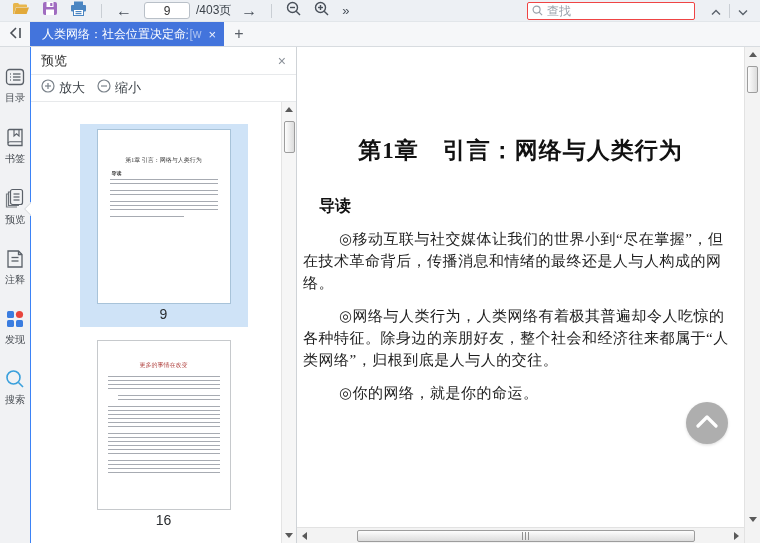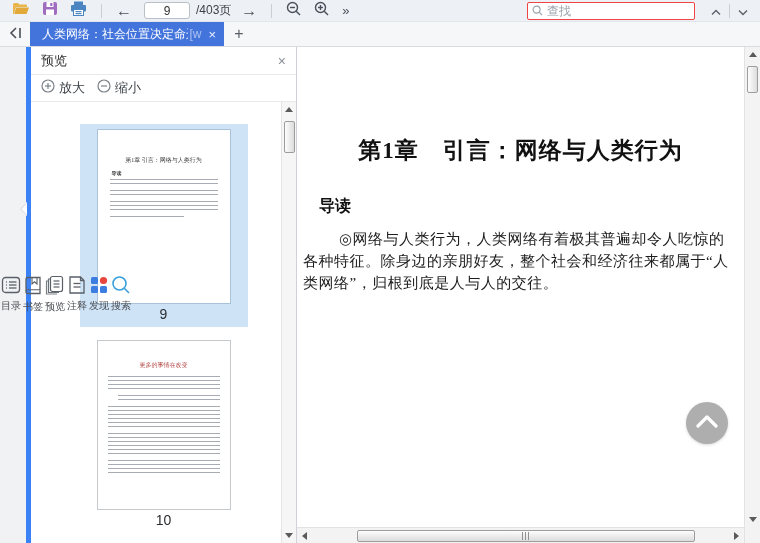--- a/index.html
+++ b/index.html
@@ -26,21 +26,21 @@
   .tab { background:#4374DC; color:#fff; display:flex; align-items:center; padding:0 8px 0 12px; max-width:194px; font-size:12px; cursor:pointer; }
   .tab-title { white-space:nowrap; overflow:hidden; }
   .tab-suffix { color:rgba(255,255,255,.55); margin-left:1px; }
   .tab-close { margin-left:7px; font-size:13px; color:#eef2ff; line-height:1; cursor:pointer; }
   .newtab-btn { width:30px; display:flex; align-items:center; justify-content:center; font-size:16px; color:#5a6068; cursor:pointer; }
 
   
   .content { display:flex; height:496px; }
 
   
-  .rail { width:31px; background:#f1f2f4; border-right:5px solid #3b82f6; display:flex; flex-direction:row; align-items:center; padding-top:20px; position:relative; z-index:2; }
+  .rail { width:31px; background:#f1f2f4; border-right:1px solid #3b82f6; display:flex; flex-direction:column; align-items:center; padding-top:20px; position:relative; z-index:2; }
   .rail-item { display:flex; flex-direction:column; align-items:center; margin-bottom:22px; cursor:pointer; }
   .rail-item svg { display:block; }
   .rail-label { font-size:11px; color:#4a4f55; margin-top:3px; writing-mode:horizontal-tb; letter-spacing:0; transform:scale(.92); white-space:nowrap; }
   .rail-caret { position:absolute; right:-1px; top:155px; width:8px; height:14px; overflow:hidden; }
   .rail-caret::before { content:""; position:absolute; left:3px; top:2px; width:8px; height:8px; background:#fff; border:1px solid #d9dcdf; transform:rotate(45deg); }
 
   
   .panel { width:266px; background:#fff; border-right:1px solid #cfd3d7; display:flex; flex-direction:column; position:relative; }
   .panel-header { height:28px; display:flex; align-items:center; justify-content:space-between; padding:0 10px; border-bottom:1px solid #e7e9eb; font-size:13px; color:#333; }
   .panel-close { color:#8a9098; font-size:14px; cursor:pointer; }
@@ -311,21 +311,21 @@
 
       <div class="thumb-cell">
         <div class="page-box pg10" style="height:170px;">
           <div class="mini-title red">更多的事情在改变</div>
           <div class="tlines" style="height:16px;margin-top:6px;"></div>
           <div class="tlines" style="height:8px;margin-left:20px;"></div>
           <div class="tlines" style="height:24px;"></div>
           <div class="tlines" style="height:24px;"></div>
           <div class="tlines" style="height:16px;"></div>
         </div>
-        <div class="thumb-num">10</div>
+        <div class="thumb-num">16</div>
       </div>
 
       <div class="thumb-cell">
         
       </div>
 
       <div class="vscroll">
         <div class="scroll-arrow">
             <span class="tri-up"></span>
           </div>
@@ -335,21 +335,23 @@
             <span class="tri-down"></span>
           </div>
       </div>
     </div>
   </div>
 
   <div class="main">
     <h1 class="doc-title">第1章　引言：网络与人类行为</h1>
     <div class="doc-lead">导读</div>
     <div class="doc-body">
+      <p>◎移动互联与社交媒体让我们的世界小到“尽在掌握”，但在技术革命背后，传播消息和情绪的最终还是人与人构成的网络。</p>
       <p>◎网络与人类行为，人类网络有着极其普遍却令人吃惊的各种特征。除身边的亲朋好友，整个社会和经济往来都属于“人类网络”，归根到底是人与人的交往。</p>
+      <p>◎你的网络，就是你的命运。</p>
     </div>
 
     <div class="back-top">
       <span>
         <svg width="22" height="14" viewBox="0 0 22 14" fill="none" stroke="#ffffff" stroke-width="3.2" stroke-linecap="round" stroke-linejoin="round">
             <polyline points="2,12 11,3 20,12"></polyline>
           </svg>
       </span>
     </div>
 

